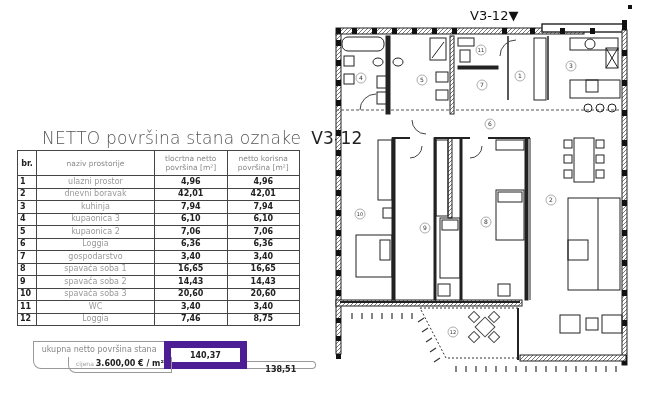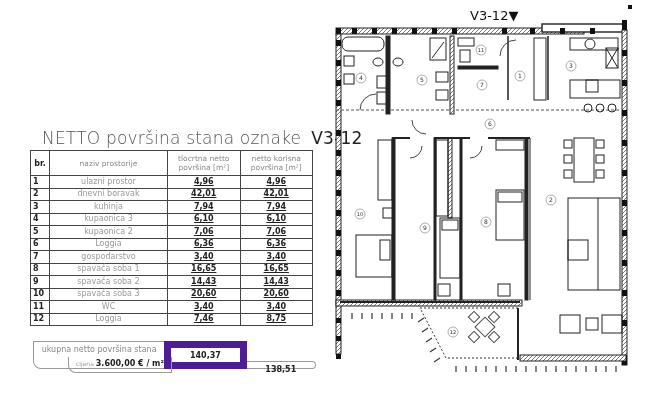--- a/index.html
+++ b/index.html
@@ -1,25 +1,25 @@
 <!DOCTYPE html>
 <html><head>
 <meta charset="utf-8">
 <style>
   html, body { margin:0; padding:0; background:#ffffff; }
   body { width:663px; height:400px; position:relative; overflow:hidden; font-family:"Liberation Sans", sans-serif; color:#222; }
   .title { position:absolute; left:42px; top:128px; font-size:17px; color:#555; letter-spacing:0.2px; font-family:"DejaVu Sans", sans-serif; font-weight:300; }
   .title .code { color:#222; margin-left:10px; font-weight:400; }
-  .tbl { position:absolute; left:30px; top:150px; width:283px; border-collapse:collapse; font-family:"DejaVu Sans", sans-serif; }
+  .tbl { position:absolute; left:17px; top:150px; width:283px; border-collapse:collapse; font-family:"DejaVu Sans", sans-serif; }
   .tbl td, .tbl th { border:1px solid #444; padding:0; height:11.5px; font-size:8px; line-height:10px; text-align:center; }
   .tbl th { font-weight:normal; color:#888; height:24px; font-size:7.5px; line-height:9px; }
   .tbl th.br { color:#222; font-weight:bold; width:16px; font-size:8px; }
   .tbl td.num { font-weight:bold; color:#222; width:16px; text-align:left; padding-left:2px; }
   .tbl td.name { color:#999; width:118px; }
-  .tbl td.val { font-weight:bold; color:#222; width:72px;text-decoration:underline; }
+  .tbl td.val { font-weight:bold; color:#222; width:72px; }
   .tbl .hdrwrap { border-top-left-radius:8px; }
   .total { position:absolute; left:33px; top:341px; width:283px; height:28px; display:flex; font-family:"DejaVu Sans", sans-serif; font-size:8px; }
   .total .lbl { width:137px; border:1px solid #999; border-right:none; border-bottom-left-radius:8px; color:#888; text-align:center; line-height:15px; }
   .total .v { width:72px; border:7px solid #4c1d95; text-align:center; font-weight:bold; line-height:15px; }
   .total .v2 { width:72px; border:1px solid #999; border-left:none; border-top-right-radius:8px; border-bottom-right-radius:8px; text-align:center; font-weight:bold; line-height:15px;margin-top:20px; }
   .price { position:absolute; left:68px; top:357px; width:102px; height:15px; border:1px solid #999; border-top:none; border-bottom-left-radius:8px; font-family:"DejaVu Sans", sans-serif; font-size:6px; color:#999; line-height:14px; text-align:center; }
   .price b { color:#222; font-size:8px; }
   .plan { position:absolute; left:324px; top:0; width:339px; height:400px; }
   .plan-label { position:absolute; left:470px; top:8px; font-family:"DejaVu Sans", sans-serif; font-size:13px; color:#111; }
 </style>

